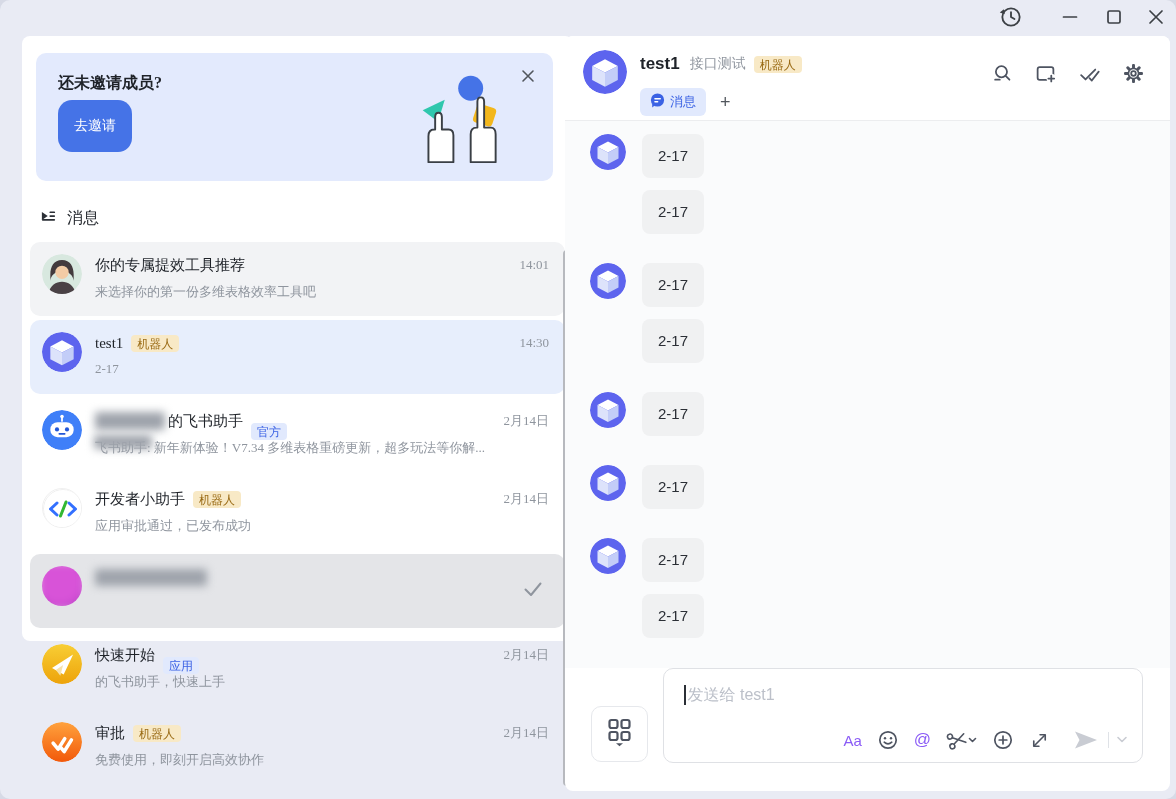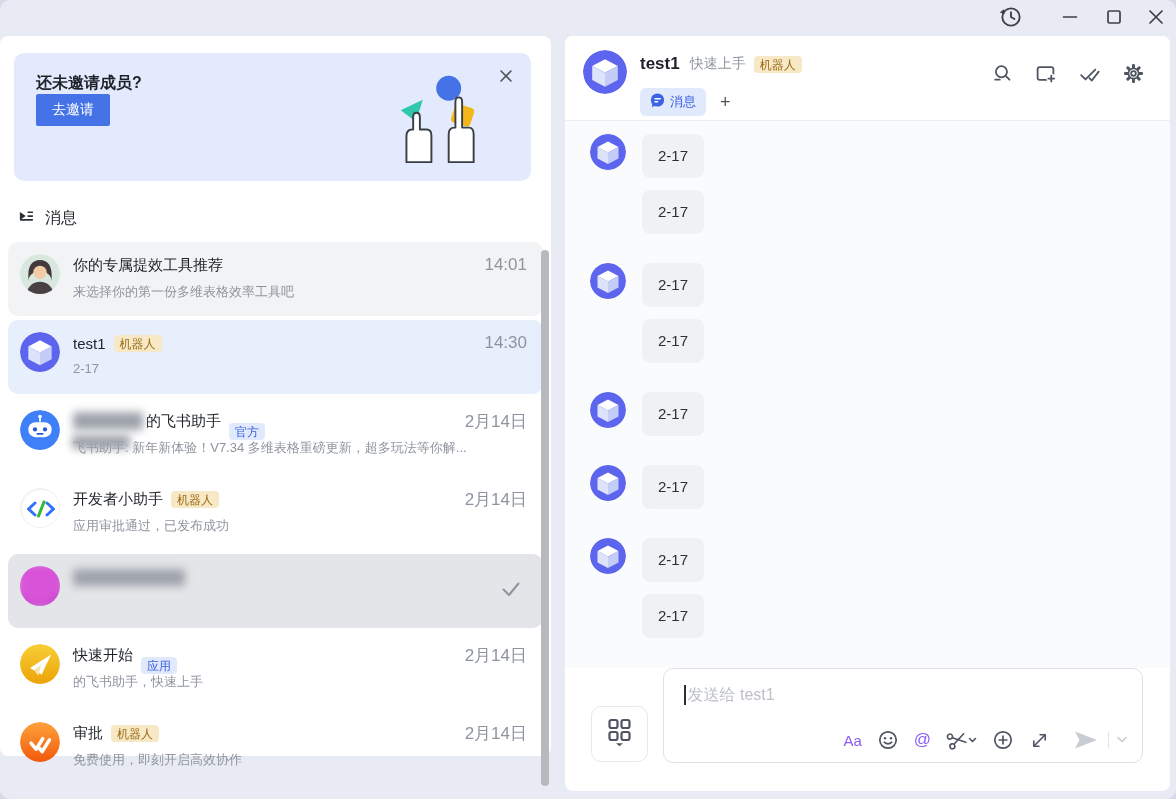--- a/index.html
+++ b/index.html
@@ -4,45 +4,45 @@
 <style>
   * { margin:0; padding:0; box-sizing:border-box; }
   body { background:#d7dae6; font-family:"Liberation Sans","DejaVu Sans",sans-serif; }
   .window { position:relative; width:1176px; height:799px; background:var(--window-bg,#e9ebf4); border-radius:10px; overflow:hidden; }
 
   
   .titlebar { position:absolute; top:0; left:0; right:0; height:36px; }
   .tb-btn { position:absolute; top:5px; width:28px; height:28px; display:flex; align-items:center; justify-content:center; cursor:pointer; }
 
   
-  .left-panel { position:absolute; left:0; top:36px; width:551px; height:720px; background:#fff; border-radius:8px; }
+  .left-panel { position:absolute; left:22px; top:36px; width:551px; height:605px; background:#fff; border-radius:8px;font-family:Liberation Serif, serif; }
   .right-panel { position:absolute; left:565px; top:36px; width:605px; height:755px; background:#fff; border-radius:8px; overflow:hidden; }
 
   
   .banner { position:absolute; top:17px; left:14px; width:517px; height:128px; background:var(--banner-bg,#e3eafd); border-radius:10px; padding:20px 22px; }
   .banner-title { font-size:16px; font-weight:700; color:var(--text-primary,#1f2329); }
   .banner-sub { font-size:13px; color:#51565d; margin-top:9px; }
-  .banner-btn { display:inline-block; margin-top:0; background:var(--accent,#4573e7); color:#fff; font-size:14px; padding:7px 16px; border-radius:2px; cursor:pointer; }
+  .banner-btn { display:inline-block; margin-top:6px; background:var(--accent,#4573e7); color:#fff; font-size:14px; padding:17px 16px; border-radius:14px; cursor:pointer; }
   .banner-close { position:absolute; top:14px; right:16px; cursor:pointer; }
   .banner-art { position:absolute; right:42px; top:18px; }
 
   
   .section-header { position:absolute; top:172px; left:18px; display:flex; align-items:center; gap:10px; font-size:16px; font-weight:500; color:var(--text-primary,#1f2329); }
 
   
   .conv-list { position:absolute; top:206px; left:8px; right:8px; }
   .conv-item { position:relative; height:74px; margin-bottom:4px; border-radius:10px; padding:12px 16px 0 12px; display:flex; gap:13px; cursor:pointer; }
   .conv-item.state-hover { background:var(--hover-bg,#f2f3f5); }
   .conv-item.state-selected { background:var(--selected-bg,#e7eefc); }
   .conv-item.state-muted-selected { background:#e4e5e8; }
   .conv-avatar { width:40px; height:40px; flex:0 0 40px; border-radius:50%; overflow:hidden; position:relative; }
   .conv-body { flex:1; min-width:0; }
   .conv-top { display:flex; align-items:center; height:22px; }
   .conv-name { font-size:15px; font-weight:500; color:var(--text-primary,#1f2329); white-space:nowrap; }
-  .conv-time { margin-left:auto; font-size:17px; color:var(--text-secondary,#8f959e); flex:0 0 auto; }
+  .conv-time { margin-left:auto; font-size:13px; color:var(--text-secondary,#8f959e); flex:0 0 auto; }
   .conv-preview { margin-top:7px; font-size:13px; color:var(--text-secondary,#8f959e); white-space:nowrap; overflow:hidden; text-overflow:ellipsis; }
   .badge { font-size:12px; line-height:1; padding:3px 6px 2px; border-radius:4px; margin-left:8px; white-space:nowrap; }
   .badge-robot { background:var(--robot-badge-bg,#f8e9c6); color:var(--robot-badge-text,#9a6b15); }
   .badge-blue { background:var(--blue-badge-bg,#e1e9fd); color:var(--blue-badge-text,#3b62e4);margin-top:20px; }
   .blur-block { display:inline-block; background:#9ea3ab; filter:blur(4px); border-radius:2px; }
   .blur-prefix { width:70px; height:18px; vertical-align:-3px; margin-right:3px; }
   .blur-name { width:112px; height:17px; vertical-align:-3px; }
   .blur-sub { position:absolute; left:64px; top:37px; width:58px; height:14px; }
   .conv-check { position:absolute; right:22px; top:50%; transform:translateY(-50%); }
   .code-avatar { background:#fff; border:1px solid #f0f0f0; }
@@ -290,21 +290,21 @@
 
     <div class="chat-header">
       <div class="chat-avatar" id="chat-header-avatar"><svg width="44" height="44" viewBox="0 0 36 36">
             <circle cx="18" cy="18" r="18" fill="#5d64ee"></circle>
             <polygon points="18,7.5 28.5,13 18,18.5 7.5,13" fill="#ffffff"></polygon>
             <polygon points="7.5,13 18,18.5 18,30 7.5,24.5" fill="#dde3fb"></polygon>
             <polygon points="28.5,13 18,18.5 18,30 28.5,24.5" fill="#c3cdf8"></polygon>
           </svg></div>
       <div class="chat-title-row">
         <span class="chat-title">test1</span>
-        <span class="chat-subtitle">快速上手</span>
+        <span class="chat-subtitle">接口测试</span>
         <span class="badge badge-robot">机器人</span>
       </div>
       <div class="chat-tabs">
         <span class="tab-pill">
           <span>
             <svg width="15" height="15" viewBox="0 0 15 15">
                 <circle cx="7.5" cy="7" r="6.6" fill="#3b62e4"></circle>
                 <polygon points="2.2,11 2.2,14.6 6,11.6" fill="#3b62e4"></polygon>
                 <rect x="4.2" y="5" width="6.8" height="1.6" rx="0.8" fill="#fff"></rect>
                 <rect x="4.2" y="8" width="4.2" height="1.6" rx="0.8" fill="#fff"></rect>

